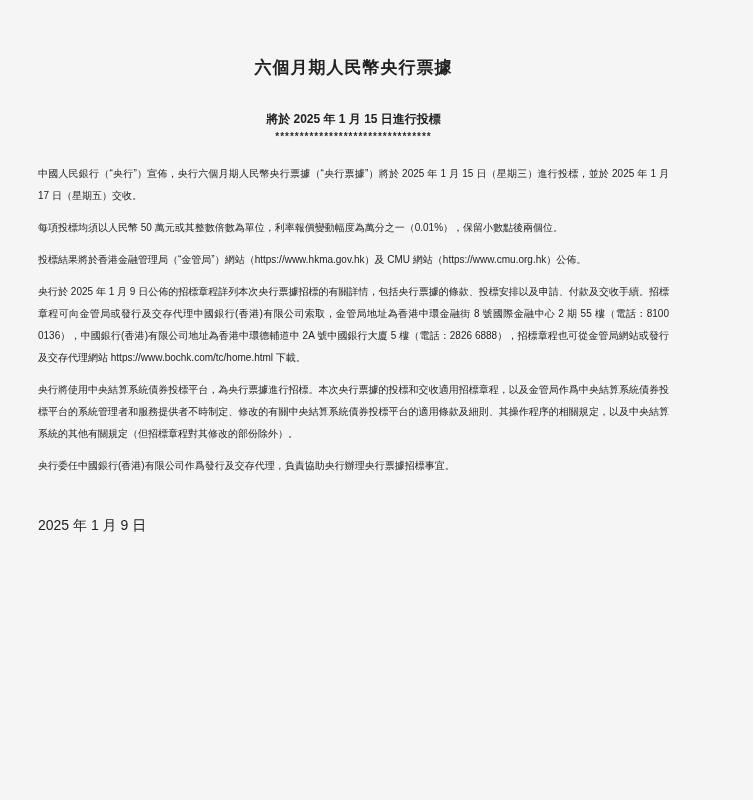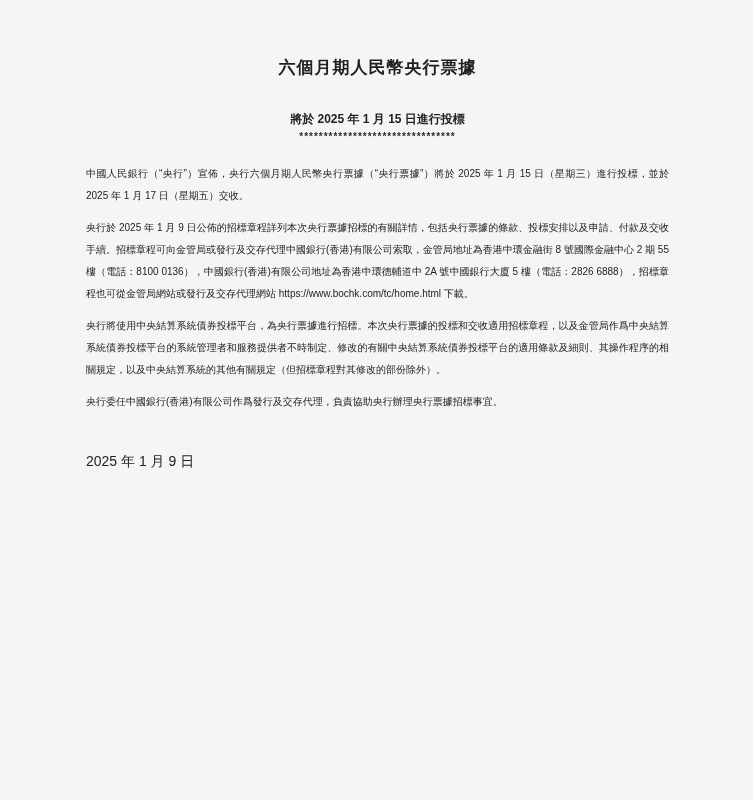--- a/index.html
+++ b/index.html
@@ -11,21 +11,21 @@
     height: 800px;
     background: #f5f5f5;
     color: #212121;
     font-family: "Liberation Sans", "DejaVu Sans", sans-serif;
     overflow: hidden;
   }
   .page {
     box-sizing: border-box;
     width: 753px;
     height: 800px;
-    padding: 50px 84px 0 86px;
+    padding: 50px 84px 0 38px;
   }
   .doc-title {
     font-size: 17px;
     font-weight: bold;
     text-align: center;
     margin: 8px 0 0 0;
     line-height: 20px;
     letter-spacing: 1px;
   }
   .doc-subtitle {
@@ -65,20 +65,22 @@
 <div class="page">
 
   <h1 class="doc-title">六個月期人民幣央行票據</h1>
 
   <h2 class="doc-subtitle">將於 2025 年 1 月 15 日進行投標</h2>
 
   <div class="divider">********************************</div>
 
   <div class="body-text">
     <p>中國人民銀行（“央行”）宣佈，央行六個月期人民幣央行票據（“央行票據”）將於 2025 年 1 月 15 日（星期三）進行投標，並於 2025 年 1 月 17 日（星期五）交收。</p>
+    <p>每項投標均須以人民幣 50 萬元或其整數倍數為單位，利率報價變動幅度為萬分之一（0.01%），保留小數點後兩個位。</p>
+    <p>投標結果將於香港金融管理局（“金管局”）網站（https://www.hkma.gov.hk）及 CMU 網站（https://www.cmu.org.hk）公佈。</p>
     <p>央行於 2025 年 1 月 9 日公佈的招標章程詳列本次央行票據招標的有關詳情，包括央行票據的條款、投標安排以及申請、付款及交收手續。招標章程可向金管局或發行及交存代理中國銀行(香港)有限公司索取，金管局地址為香港中環金融街 8 號國際金融中心 2 期 55 樓（電話：8100 0136），中國銀行(香港)有限公司地址為香港中環德輔道中 2A 號中國銀行大廈 5 樓（電話：2826 6888），招標章程也可從金管局網站或發行及交存代理網站 https://www.bochk.com/tc/home.html 下載。</p>
     <p>央行將使用中央結算系統債券投標平台，為央行票據進行招標。本次央行票據的投標和交收適用招標章程，以及金管局作爲中央結算系統債券投標平台的系統管理者和服務提供者不時制定、修改的有關中央結算系統債券投標平台的適用條款及細則、其操作程序的相關規定，以及中央結算系統的其他有關規定（但招標章程對其修改的部份除外）。</p>
     <p>央行委任中國銀行(香港)有限公司作爲發行及交存代理，負責協助央行辦理央行票據招標事宜。</p>
   </div>
 
   <div class="signature-block">
     <div>2025 年 1 月 9 日</div>
   </div>
 
 </div>

